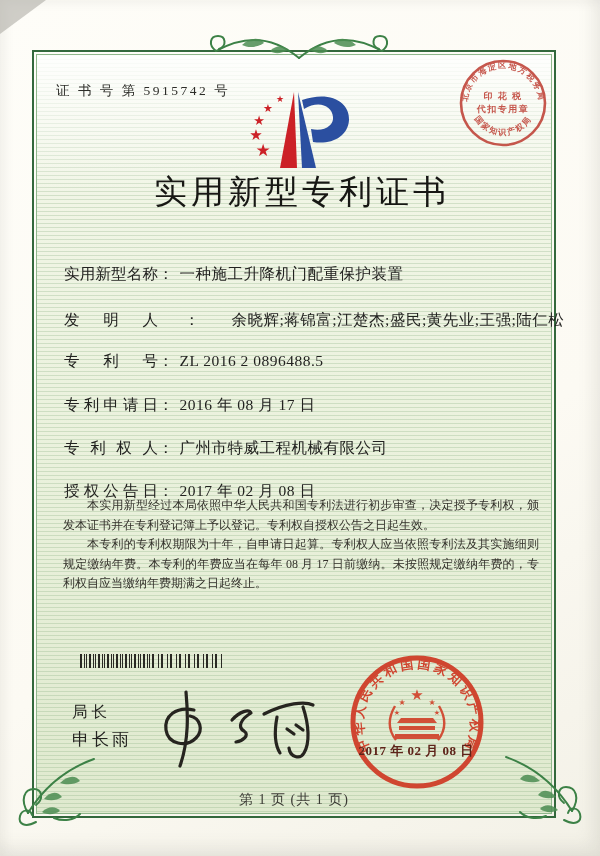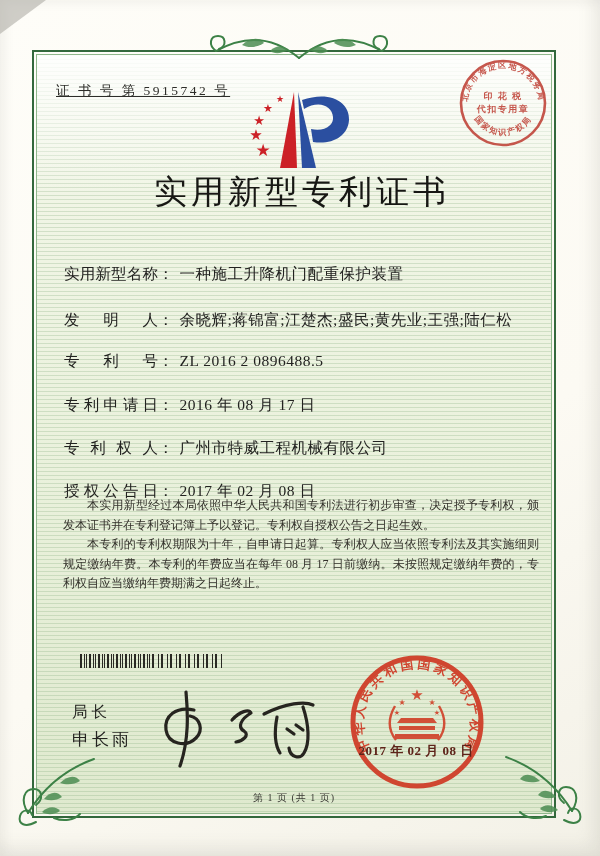--- a/index.html
+++ b/index.html
@@ -26,21 +26,21 @@
     position:absolute;inset:2px;border:1px solid #8fb78b;
     background:
       linear-gradient(180deg,rgba(255,255,255,.9) 0,rgba(255,255,255,0) 140px),
       repeating-linear-gradient(180deg,rgba(120,164,114,.26) 0 1px,rgba(0,0,0,0) 1px 4px),
       linear-gradient(180deg,#f4f7ea 0%,#eaf1dc 55%,#dfe9ce 100%);
   }
   .orn{position:absolute;pointer-events:none;}
   
   .cert-no{
     position:absolute;left:56px;top:82px;
-    font-size:13.5px;letter-spacing:2.5px;color:#2c2c28;white-space:nowrap;text-decoration:underline;
+    font-size:13.5px;letter-spacing:2.5px;color:#2c2c28;white-space:nowrap;
   }
   .logo{position:absolute;left:232px;top:90px;width:136px;height:80px;}
   .title{
     position:absolute;left:150px;top:170px;width:300px;text-align:right;
     font-size:33px;font-weight:400;letter-spacing:4px;color:#171714;white-space:nowrap;
   }
   .field-row{
     position:absolute;left:64px;display:flex;align-items:baseline;
     font-size:15.5px;color:#222220;white-space:nowrap;
   }
@@ -66,21 +66,21 @@
   .director-name{position:absolute;left:72px;top:728px;font-size:17px;letter-spacing:3px;color:#242421;}
   .signature{position:absolute;left:148px;top:684px;width:168px;height:88px;}
   .seal{position:absolute;left:348px;top:652px;width:138px;height:140px;opacity:.93;}
   .seal-date{
     position:absolute;left:340px;top:742px;width:152px;text-align:center;
     font-size:13px;font-weight:700;color:#5d2319;letter-spacing:.5px;white-space:nowrap;
   }
   .tax-stamp{position:absolute;left:458px;top:58px;width:90px;height:90px;opacity:.88;}
   .footer{
     position:absolute;left:32px;top:791px;width:524px;text-align:center;
-    font-size:10px;letter-spacing:1px;color:#3a3a34;
+    font-size:14px;letter-spacing:1px;color:#3a3a34;
   }
   .seal-arc-text{font-size:13px;letter-spacing:3.2px;font-weight:700;}
   .stamp-arc-text{font-size:8.2px;letter-spacing:1.6px;font-weight:700;}
   .stamp-center{font-size:9px;letter-spacing:1.5px;font-weight:700;}
 </style>
 </head>
 <body>
 
 <div class="paper">
 
@@ -150,21 +150,21 @@
     </g>
   </svg>
 
   <div class="title">实用新型专利证书</div>
 
   <div class="field-row" style="top:253px;">
     <span class="field-label">实用新型名称</span>
       <span class="field-colon">：</span>
     <span class="field-value">一种施工升降机门配重保护装置</span>
   </div>
-  <div class="field-row" style="top:299px;">
+  <div class="field-row" style="top:299px;gap:26px;">
     <span class="field-label">发明人</span>
       <span class="field-colon">：</span>
     <span class="field-value">余晓辉;蒋锦富;江楚杰;盛民;黄先业;王强;陆仁松</span>
   </div>
   <div class="field-row" style="top:341px;">
     <span class="field-label">专利号</span>
       <span class="field-colon">：</span>
     <span class="field-value">ZL 2016 2 0896488.5</span>
   </div>
   <div class="field-row" style="top:384px;">

